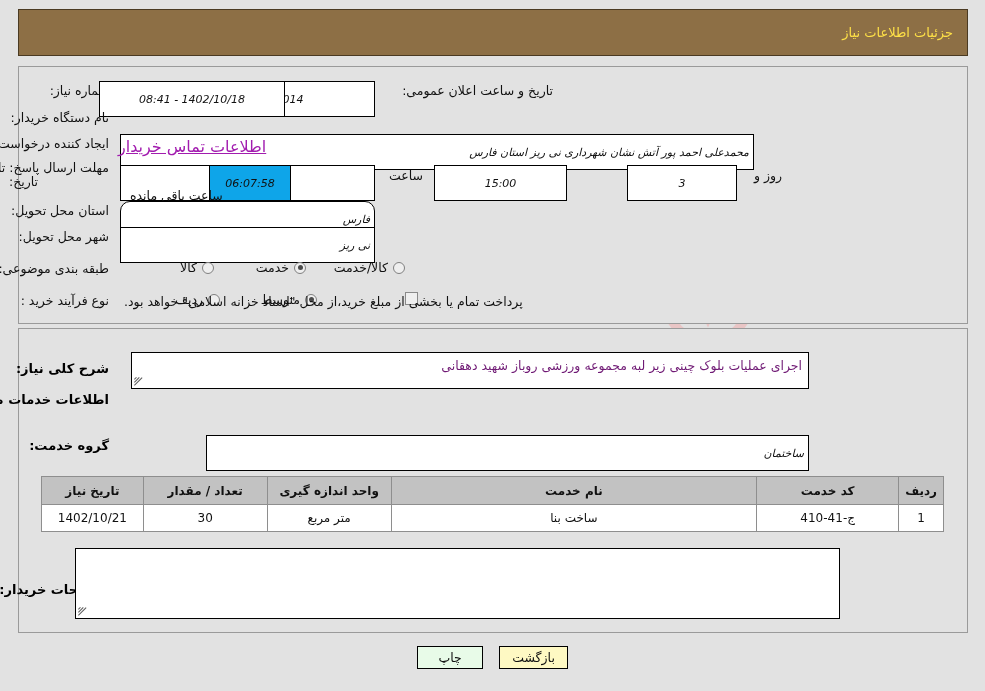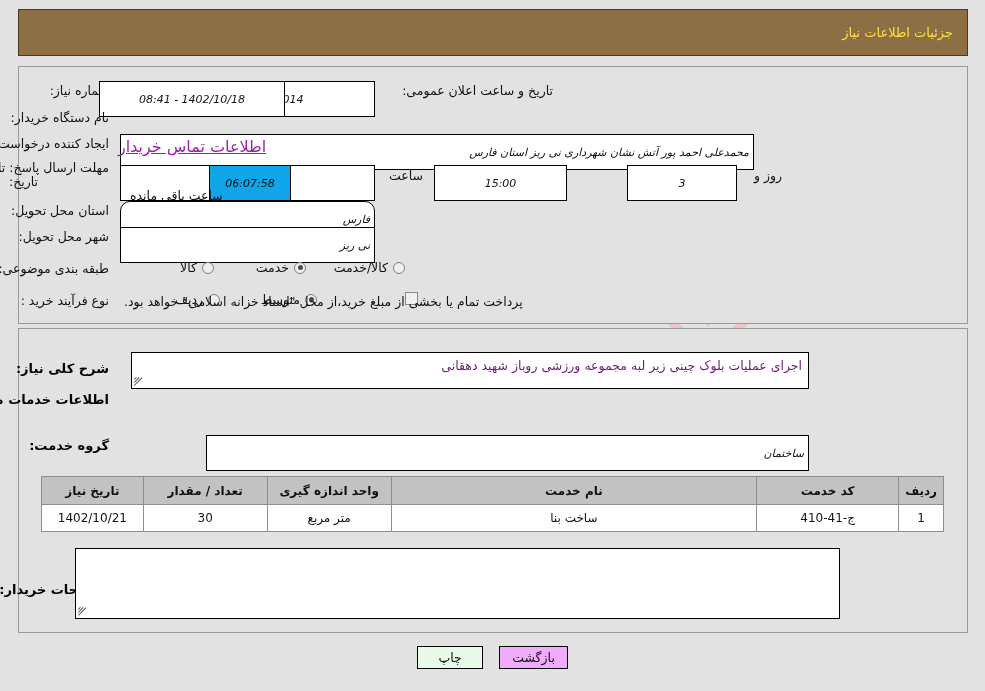--- a/index.html
+++ b/index.html
@@ -220,21 +220,21 @@
     border: 1px solid #000;
     height: 23px;
     min-width: 66px;
     font-size: 12.5px;
     color: #111;
     display: flex; align-items: center; justify-content: center;
     cursor: pointer;
     padding: 0 12px;
   }
   .btn.print  { background: #e8fbe8; }
-  .btn.back   { background: #f0abfc; }
+  .btn.back   { background: #fef9c3; }
 </style>
 </head>
 <body>
 
 <div id="page">
 
   <div id="watermark">
     <div class="wm-inner">
       <div class="wm-shield">
         <svg width="96" height="106" viewBox="0 0 96 106">

